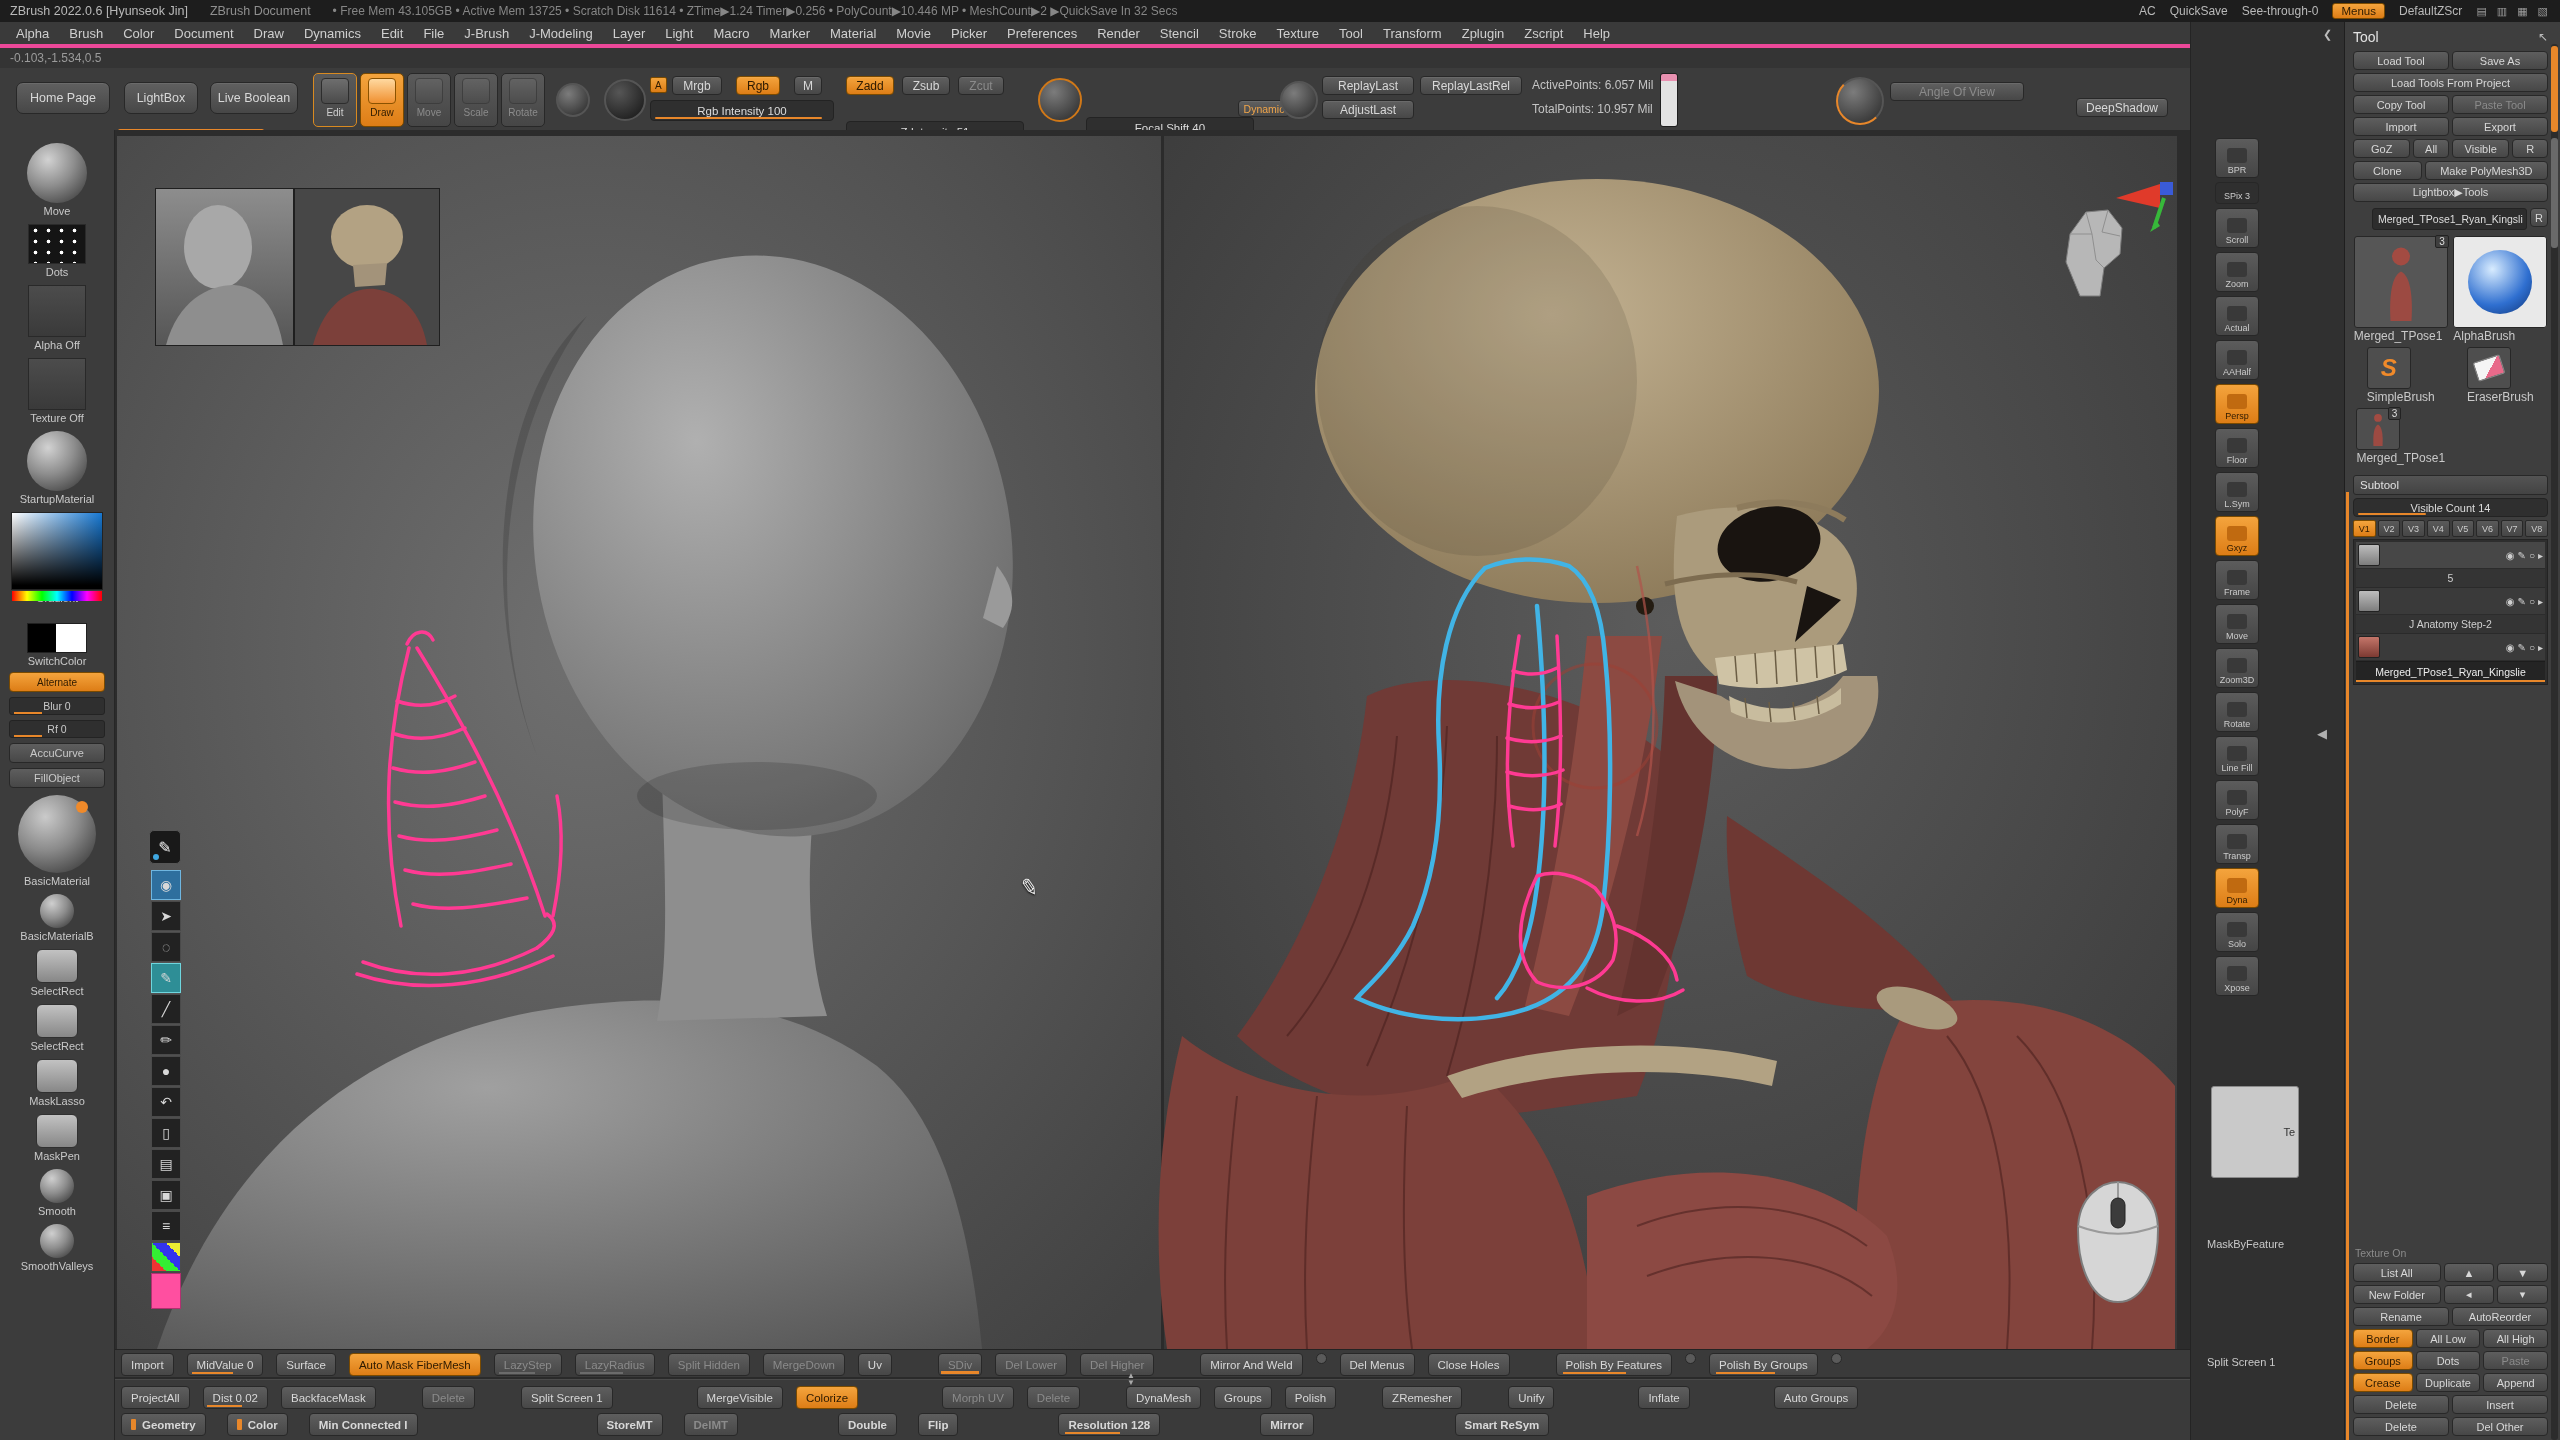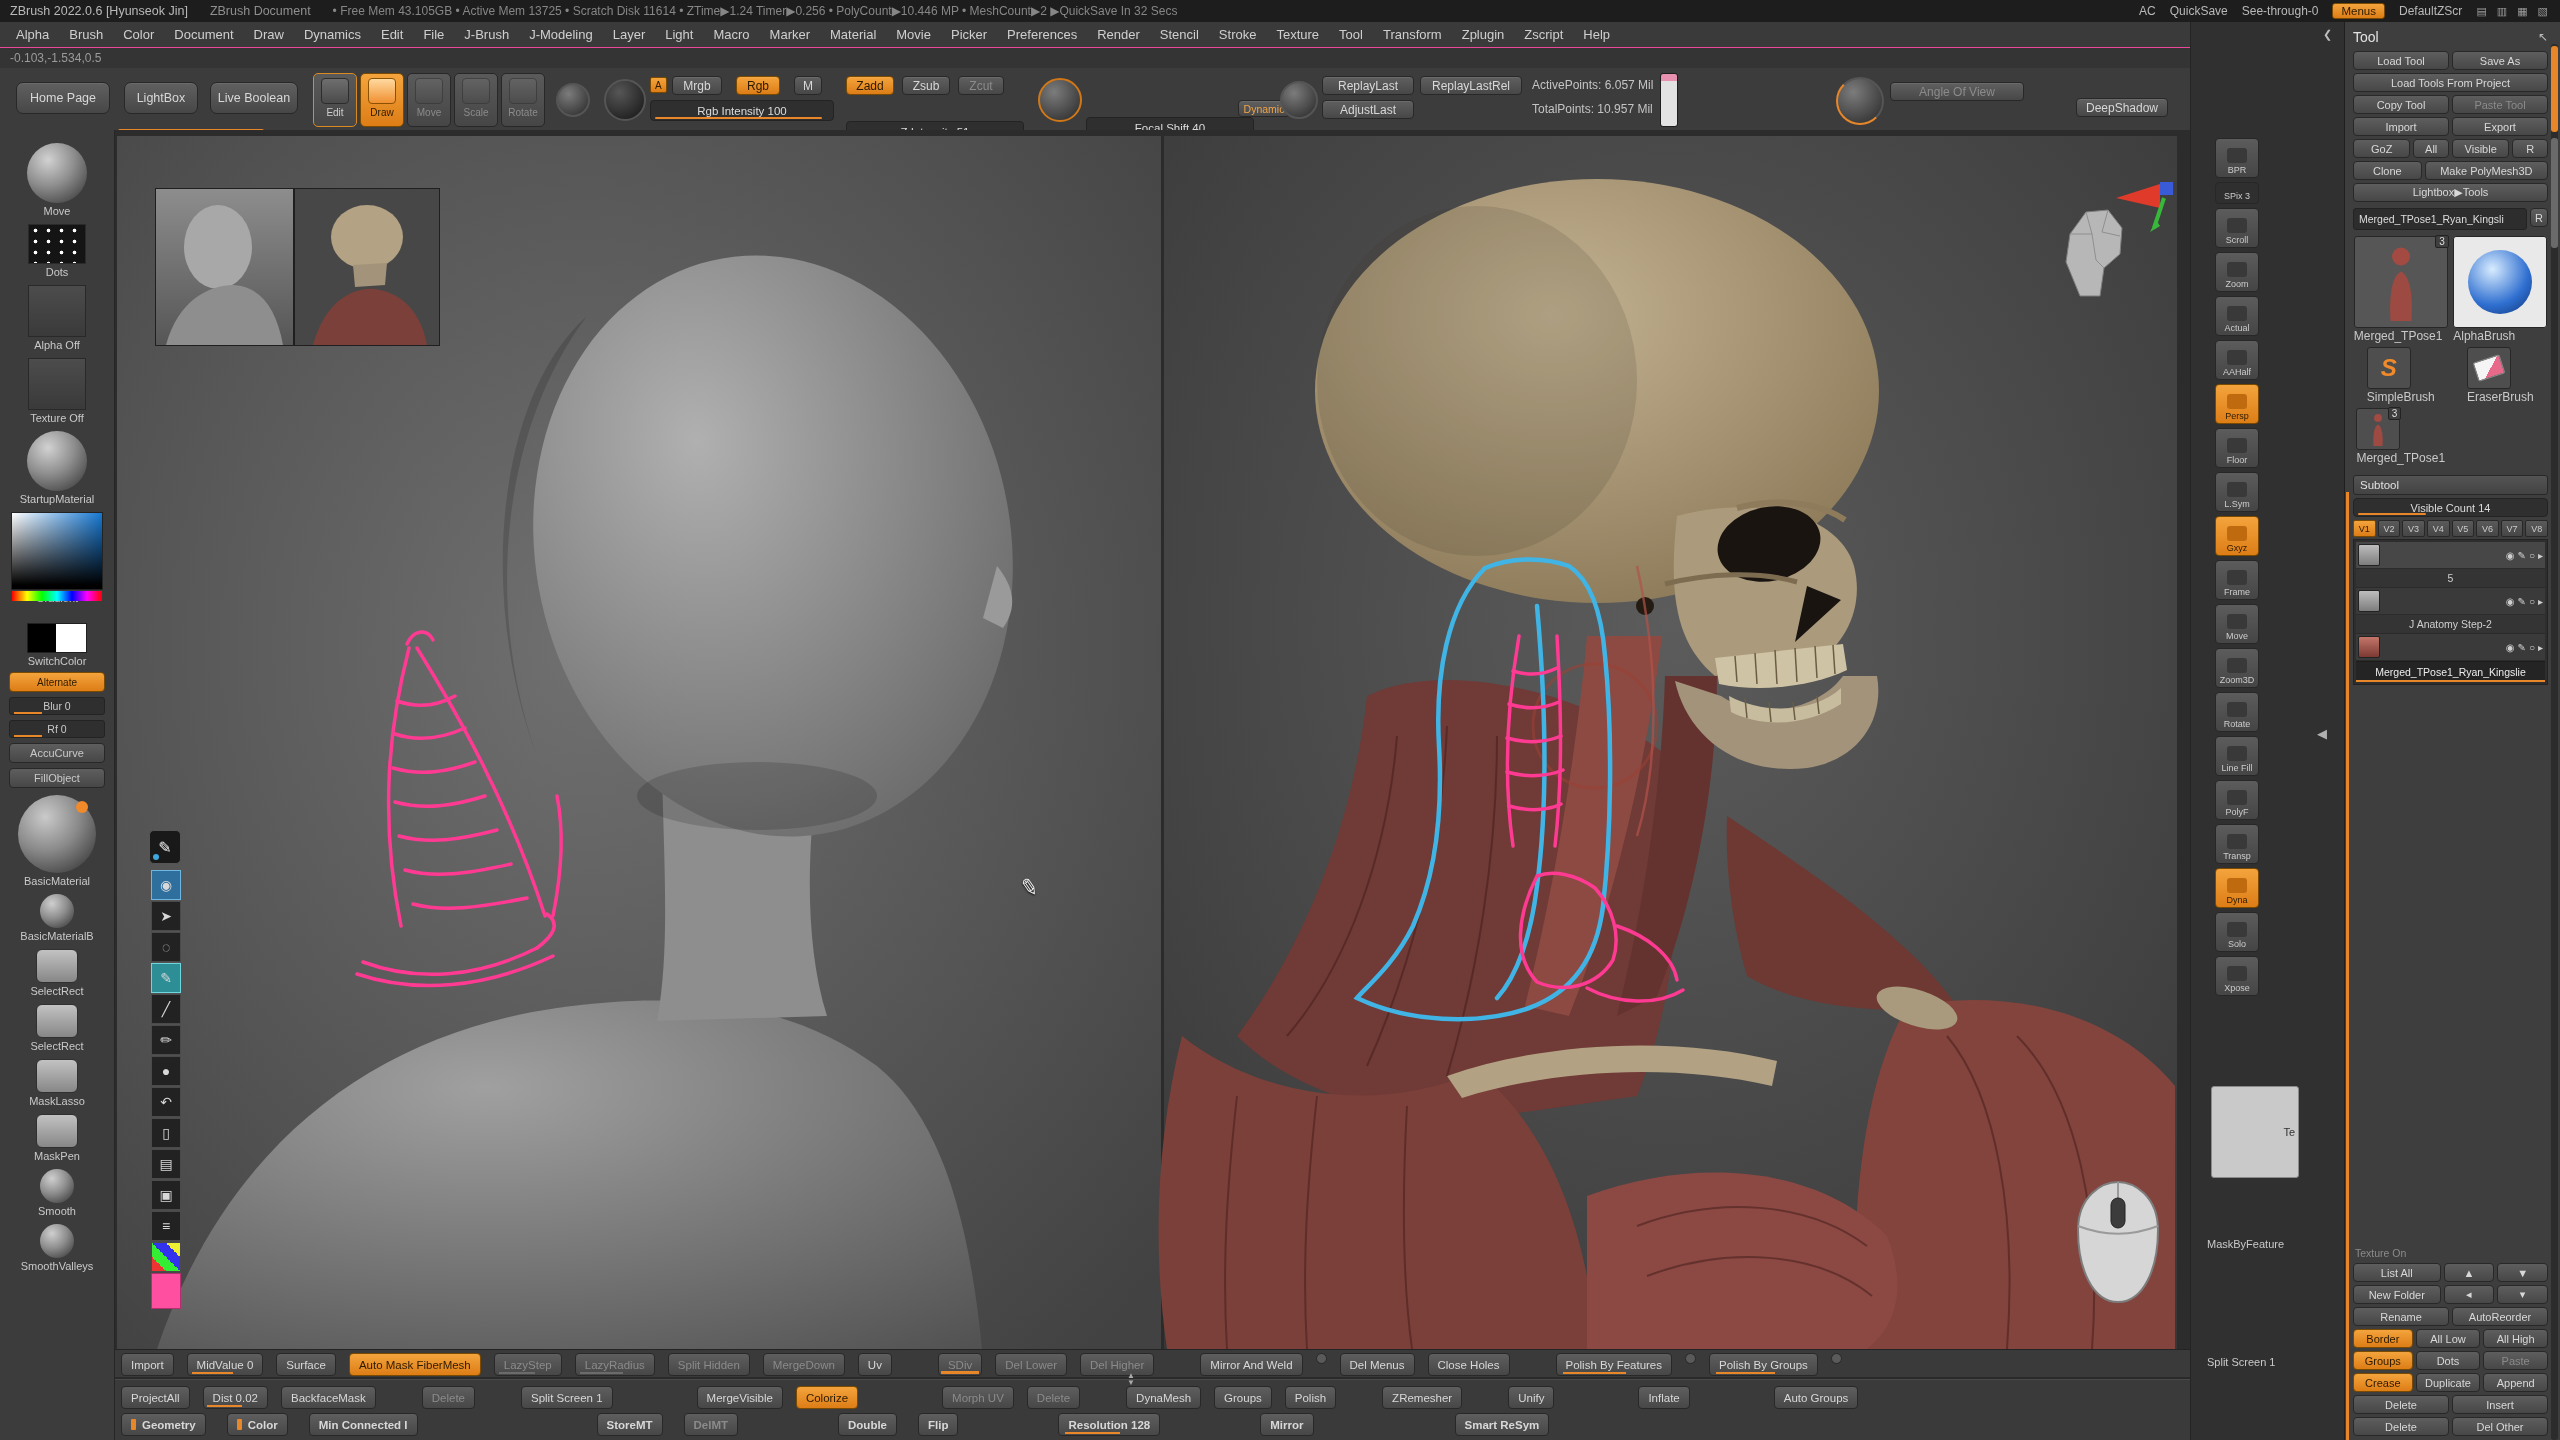--- a/index.html
+++ b/index.html
@@ -24,21 +24,21 @@
   .sliderbar.orangefill::after{display:none;}
   
   #titlebar{left:0;top:0;width:2560px;height:22px;background:#1d1d1d;display:flex;align-items:center;
        font-size:12.5px;color:#b9b9b9;padding:0 10px;box-sizing:border-box;gap:22px;}
   #titlebar .doc{color:#8f8f8f;} #titlebar .stats{color:#868686;font-size:12px;}
   #titlebar .right{margin-left:auto;display:flex;align-items:center;gap:14px;font-size:12px;}
   .menus-btn{background:linear-gradient(#f4a43d,#dd7d16);color:#2d1a00;border-radius:3px;
        padding:1px 8px;font-size:11.5px;border:1px solid #7a4a00;}
   .tb-ico{color:#9a9a9a;font-size:11px;letter-spacing:2px;}
   
-  #menubar{left:0;top:22px;width:2190px;height:26px;background:#3a3a3a;border-bottom:1px solid #ec4899;
+  #menubar{left:0;top:22px;width:2190px;height:26px;background:#3a3a3a;border-bottom:4px solid #ec4899;
        display:flex;align-items:center;padding:0 6px;box-sizing:border-box;}
   #menubar .wrap{display:flex;}
   .menu-item{padding:0 10px;font-size:13px;color:#cfcfcf;line-height:25px;}
   #coordsrow{left:0;top:48px;width:2190px;height:20px;background:#343434;font-size:12px;color:#9b9b9b;
        display:flex;align-items:center;padding-left:10px;box-sizing:border-box;}
   
   #shelf{left:0;top:68px;width:2190px;height:62px;background:#3c3c3c;border-bottom:1px solid #252525;}
   .shelf-big{height:32px;border-radius:7px;font-size:12.5px;}
   .ttoggle{position:absolute;width:42px;height:52px;display:flex;flex-direction:column;align-items:center;
        justify-content:flex-start;border-radius:5px;background:linear-gradient(#5a5a5a,#464646);
@@ -149,21 +149,21 @@
   #tp-head .ptr{margin-left:auto;font-size:12px;color:#bbb;}
   .trow{display:flex;gap:3px;margin-top:3px;}
   .tbtn{flex:1;height:19px;display:flex;align-items:center;justify-content:center;
        background:linear-gradient(#5e5e5e,#474747);border:1px solid #282828;border-radius:4px;
        font-size:11px;color:#d8d8d8;white-space:nowrap;overflow:hidden;}
   .tbtn.dim{color:#8b8b8b;}
   .tbtn.orange{background:linear-gradient(#f4a43d,#dd7d16);color:#2d1a00;border-color:#7a4a00;}
   .tbtn.sm{flex:.5;}
   #tp-current{display:flex;gap:3px;margin-top:6px;}
   #tp-current .name{flex:1;height:20px;background:#2d2d2d;border:1px solid #232323;border-radius:3px;
-       font-size:10.5px;display:flex;align-items:center;padding:0 5px;color:#dedede;overflow:hidden;white-space:nowrap;}
+       font-size:10.5px;display:flex;align-items:center;padding:0 5px;color:#dedede;overflow:hidden;white-space:nowrap;margin-left:19px;}
   #thumb-grid{display:grid;grid-template-columns:1fr 1fr;gap:4px;justify-items:center;margin-top:6px;}
   .tool-thumb{width:92px;height:90px;background:#565656;border:1px solid #272727;border-radius:3px;
        position:relative;display:flex;align-items:center;justify-content:center;}
   .tool-thumb.light{background:#e9e9e9;}
   .tt-label{font-size:12px;color:#c9c9c9;margin-top:1px;text-align:left;}
   .tt-badge{position:absolute;right:-2px;top:-2px;background:#3e3e3e;color:#ddd;font-size:10px;
        border:1px solid #222;border-radius:2px;padding:0 3px;}
   .blue-sphere{width:64px;height:64px;border-radius:50%;
        background:radial-gradient(circle at 38% 30%,#d8ecff,#2f6fd0 60%,#123a80 95%);}
   .small-ico{width:42px;height:40px;background:#4e4e4e;border:1px solid #272727;border-radius:3px;

